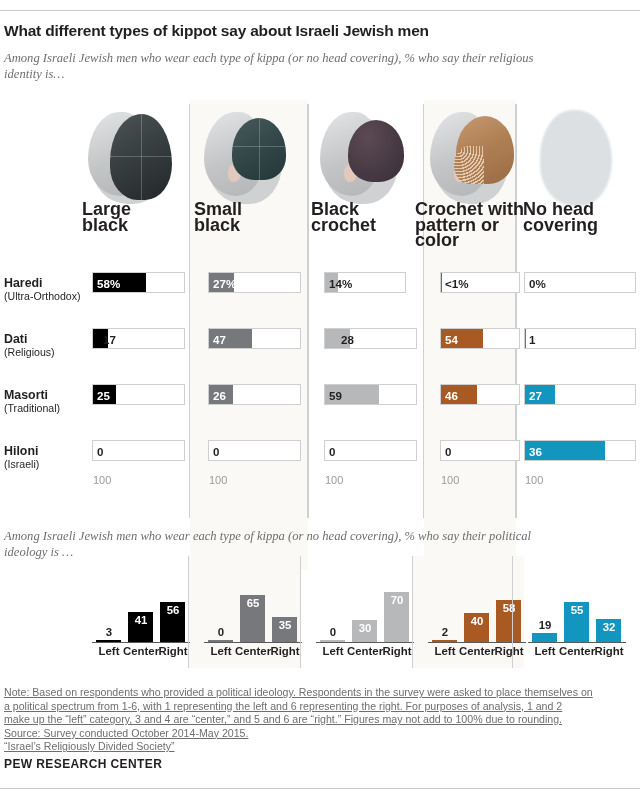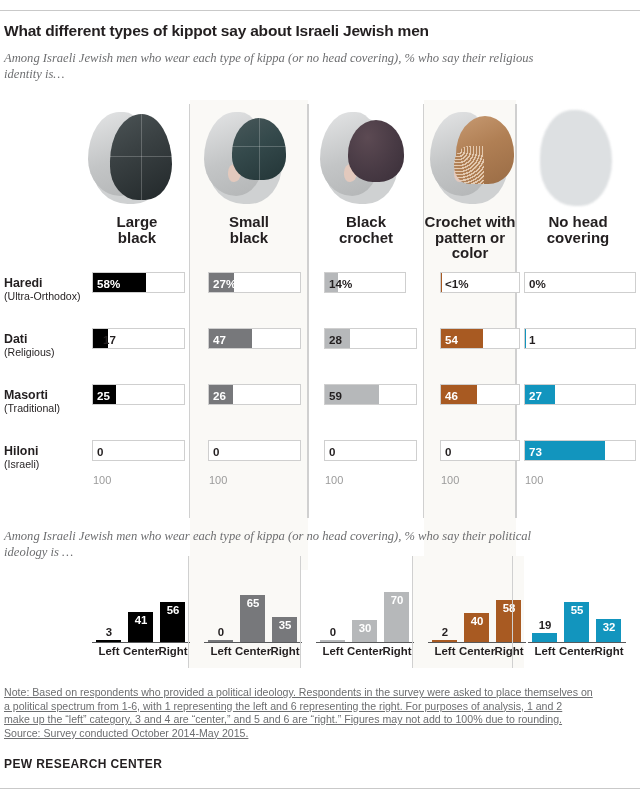--- a/index.html
+++ b/index.html
@@ -66,22 +66,22 @@
     background:repeating-radial-gradient(circle at 4px 4px,#e6cdb4 0 1.4px,#b07f54 1.5px 3px);
     border-radius:60% 0 0 60%;opacity:.95;
   }
   .nohead{
     position:absolute;left:12px;top:6px;width:72px;height:96px;
     background:#dde0e2;border-radius:46% 50% 44% 48%/50% 54% 48% 44%;
     filter:blur(1px);
   }
 
   .colhead{
-    position:absolute;top:214px;width:110px;text-align:center;
-    font-size:15px;font-weight:bold;line-height:15.5px;color:#231f20;
+    position:absolute;top:202px;width:110px;text-align:left;
+    font-size:18px;font-weight:bold;line-height:15.5px;color:#231f20;
   }
 
   
   .rowlabel{position:absolute;left:4px;width:86px;}
   .rowlabel .rl-main{font-size:12.4px;font-weight:bold;color:#231f20;line-height:14px;}
   .rowlabel .rl-sub{font-size:10.6px;color:#231f20;line-height:13px;}
 
   .track{
     position:absolute;height:21px;box-sizing:border-box;
     border:1px solid #cfcfcf;background:#ffffff;
@@ -245,21 +245,21 @@
       </div>
       <div class="track" style="left: 208px; top: 440px; width: 93px;">
         <div class="val" style="color: rgb(35, 31, 32); left: 0px;">0</div>
       </div>
       <div class="track" style="left: 324px; top: 272px; width: 82px;">
         <div class="fill" style="width: 12.74px; background: rgb(182, 184, 186);"></div>
         <div class="val" style="color: rgb(35, 31, 32); left: 0px;">14%</div>
       </div>
       <div class="track" style="left: 324px; top: 328px; width: 93px;">
         <div class="fill" style="width: 25.48px; background: rgb(182, 184, 186);"></div>
-        <div class="val" style="color: rgb(35, 31, 32); left: 0px;">28</div>
+        <div class="val" style="color: rgb(35, 31, 32); left: 12px;">28</div>
       </div>
       <div class="track" style="left: 324px; top: 384px; width: 93px;">
         <div class="fill" style="width: 53.69px; background: rgb(182, 184, 186);"></div>
         <div class="val" style="color: rgb(35, 31, 32); left: 0px;">59</div>
       </div>
       <div class="track" style="left: 324px; top: 440px; width: 93px;">
         <div class="val" style="color: rgb(35, 31, 32); left: 0px;">0</div>
       </div>
       <div class="track" style="left: 440px; top: 272px; width: 80px;">
         <div class="fill" style="width: 0.39px; background: rgb(168, 90, 34);"></div>
@@ -282,21 +282,21 @@
       <div class="track" style="left: 524px; top: 328px; width: 112px;">
         <div class="fill" style="width: 1.1px; background: rgb(18, 149, 190);"></div>
         <div class="val" style="color: rgb(35, 31, 32); left: 0px;">1</div>
       </div>
       <div class="track" style="left: 524px; top: 384px; width: 112px;">
         <div class="fill" style="width: 29.7px; background: rgb(18, 149, 190);"></div>
         <div class="val" style="color: rgb(255, 255, 255); left: 0px;">27</div>
       </div>
       <div class="track" style="left: 524px; top: 440px; width: 112px;">
         <div class="fill" style="width: 80.3px; background: rgb(18, 149, 190);"></div>
-        <div class="val" style="color: rgb(255, 255, 255); left: 0px;">73</div>
+        <div class="val" style="color: rgb(255, 255, 255); left: 0px;">36</div>
       </div>
     </div>
   <div id="axis100s">
       <div class="axis100" style="left: 93px; top: 474px;">100</div>
       <div class="axis100" style="left: 209px; top: 474px;">100</div>
       <div class="axis100" style="left: 325px; top: 474px;">100</div>
       <div class="axis100" style="left: 441px; top: 474px;">100</div>
       <div class="axis100" style="left: 525px; top: 474px;">100</div>
     </div>
 
@@ -370,18 +370,19 @@
       <div class="coldiv" style="left: 512px; top: 556px; height: 112px;"></div>
       <div style="position: absolute; left: 188px; top: 556px; width: 112px; height: 112px; background: rgb(250, 249, 246); z-index: -1;"></div>
       <div style="position: absolute; left: 412px; top: 556px; width: 112px; height: 112px; background: rgb(250, 249, 246); z-index: -1;"></div>
     </div>
 
   <div class="note">
     <div>Note: Based on respondents who provided a political ideology. Respondents in the survey were asked to place themselves on</div>
     <div>a political spectrum from 1-6, with 1 representing the left and 6 representing the right. For purposes of analysis, 1 and 2</div>
     <div>make up the “left” category, 3 and 4 are “center,” and 5 and 6 are “right.” Figures may not add to 100% due to rounding.</div>
     <div>Source: Survey conducted October 2014-May 2015.</div>
+    <div>“Israel’s Religiously Divided Society”</div>
   </div>
 
   <div class="prc">PEW RESEARCH CENTER</div>
 
   <div class="bot-rule"></div>
 </div>
 
 </body></html>

